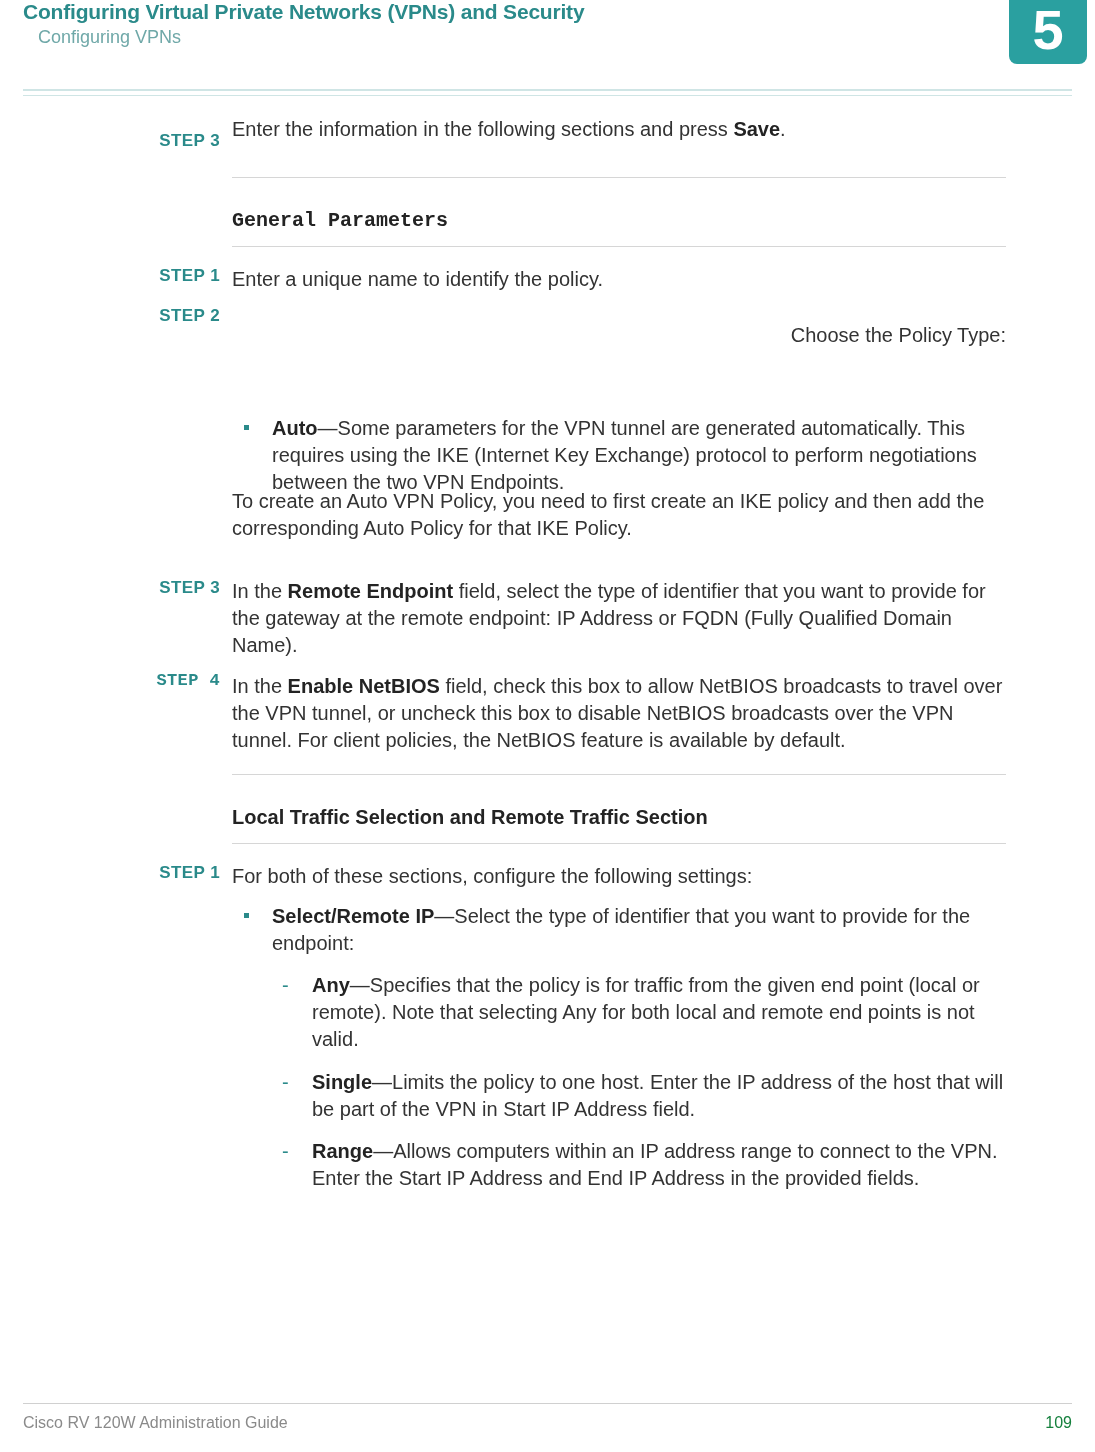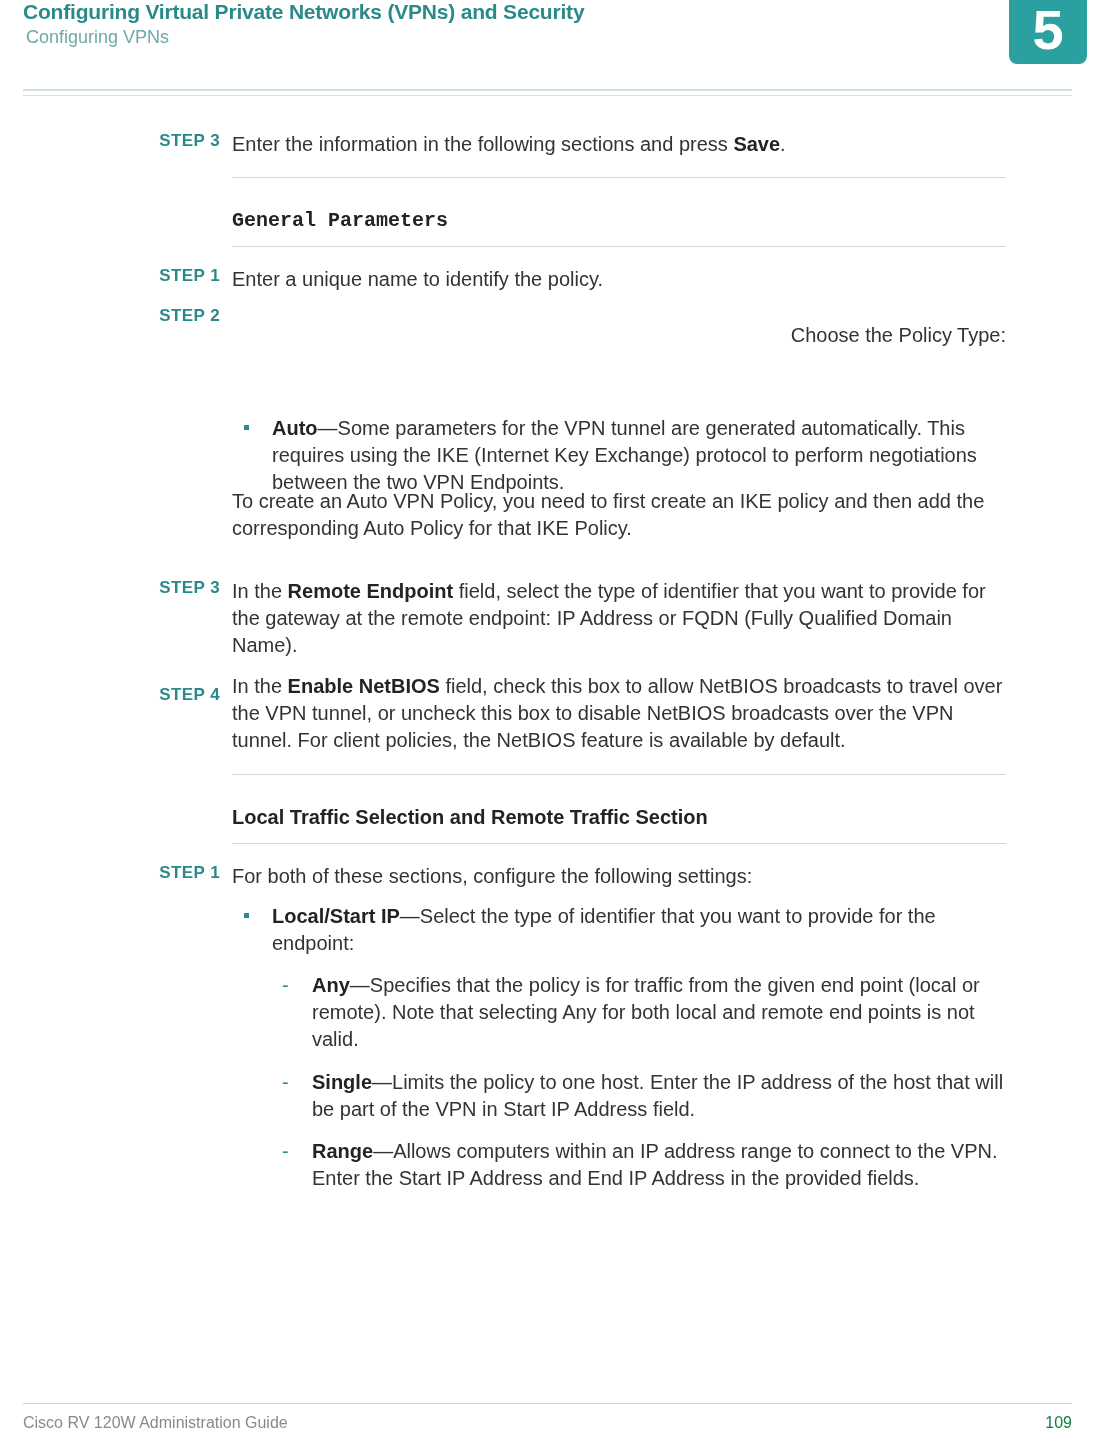--- a/index.html
+++ b/index.html
@@ -1,21 +1,21 @@
 <!DOCTYPE html>
 <html><head>
 <meta charset="utf-8">
 <style>
   * { margin: 0; padding: 0; box-sizing: border-box; }
   html, body { width: 1095px; height: 1452px; background: #fff; font-family: Arial, Helvetica, sans-serif; color: #3a3a3a; }
   .page { position: relative; width: 1095px; height: 1452px; }
 
   
   .hdr-title { position: absolute; left: 23px; top: 0px; font-size: 21px; font-weight: bold; color: #2a8a8a; letter-spacing: -0.2px; }
-  .hdr-sub   { position: absolute; left: 26px; top: 27px; font-size: 18px; color: #6fa8a8; }
+  .hdr-sub   { position: absolute; left: 38px; top: 27px; font-size: 18px; color: #6fa8a8; }
   .chapnum-box { position: absolute; right: 8px; top: -10px; width: 78px; height: 74px;
                  background: #2aa0a0; border-radius: 0 0 8px 8px; color: #fff;
                  font-size: 56px; font-weight: bold; text-align: center; line-height: 80px; }
   .hdr-rule-wrap { position: absolute; left: 23px; right: 23px; top: 89px; }
   .hdr-rule1 { border-top: 2px solid #cfe5e5; }
   .hdr-rule2 { border-top: 1px solid #cfe5e5; margin-top: 4px; }
 
   
   .col-step  { position: absolute; left: 140px; width: 80px; text-align: right;
                font-size: 17px; font-weight: bold; color: #2a8a8a; letter-spacing: 0.4px; }
@@ -41,21 +41,21 @@
 
   <div class="hdr-title">Configuring Virtual Private Networks (VPNs) and Security</div>
   <div class="hdr-sub">Configuring VPNs</div>
   <div class="chapnum-box">5</div>
   <div class="hdr-rule-wrap">
     <div class="hdr-rule1"></div>
       <div class="hdr-rule2"></div>
   </div>
 
   <div class="col-step" style="top:131px;">STEP  3</div>
-  <div class="col-body" style="top:131px;">
+  <div class="col-body" style="top:116px;">
     <span>Enter the information in the following sections and press </span><span class="bold">Save</span><span>.</span>
   </div>
 
   <div class="col-body" style="top:177px;">
       <hr class="sec-hr">
     </div>
   <div class="col-body sec-title" style="top:207px;font-family:Liberation Mono, monospace;">General Parameters</div>
   <div class="col-body" style="top:246px;">
       <hr class="sec-hr">
     </div>
@@ -74,40 +74,40 @@
     </div>
   </div>
 
   <div class="col-body" style="top:488px;">To create an Auto VPN Policy, you need to first create an IKE policy and then add the corresponding Auto Policy for that IKE Policy.</div>
 
   <div class="col-step" style="top:578px;">STEP  3</div>
   <div class="col-body" style="top:578px;">
     <span>In the </span><span class="bold">Remote Endpoint</span><span> field, select the type of identifier that you want to provide for the gateway at the remote endpoint: IP Address or FQDN (Fully Qualified Domain Name).</span>
   </div>
 
-  <div class="col-step" style="top:685px;">STEP  4</div>
+  <div class="col-step" style="top:671px;font-family:Liberation Mono, monospace;">STEP  4</div>
   <div class="col-body" style="top:673px;">
     <span>In the </span><span class="bold">Enable NetBIOS</span><span> field, check this box to allow NetBIOS broadcasts to travel over the VPN tunnel, or uncheck this box to disable NetBIOS broadcasts over the VPN tunnel. For client policies, the NetBIOS feature is available by default.</span>
   </div>
 
   <div class="col-body" style="top:774px;">
       <hr class="sec-hr">
     </div>
   <div class="col-body sec-title" style="top:804px;">Local Traffic Selection and Remote Traffic Section</div>
   <div class="col-body" style="top:843px;">
       <hr class="sec-hr">
     </div>
 
   <div class="col-step" style="top:863px;">STEP  1</div>
   <div class="col-body" style="top:863px;">For both of these sections, configure the following settings:</div>
 
   <div class="col-body" style="top:903px;">
     <div class="bullet-wrap">
       <span class="bullet-dot"></span>
-      <span class="bold">Local/Start IP</span><span>—Select the type of identifier that you want to provide for the endpoint:</span>
+      <span class="bold">Select/Remote IP</span><span>—Select the type of identifier that you want to provide for the endpoint:</span>
     </div>
   </div>
 
   <div class="col-body" style="top:972px; left:272px; width:734px;">
     <div class="dash-wrap">
       <span class="dash-mark">-</span>
       <span class="bold">Any</span><span>—Specifies that the policy is for traffic from the given end point (local or remote). Note that selecting Any for both local and remote end points is not valid.</span>
     </div>
   </div>
 

